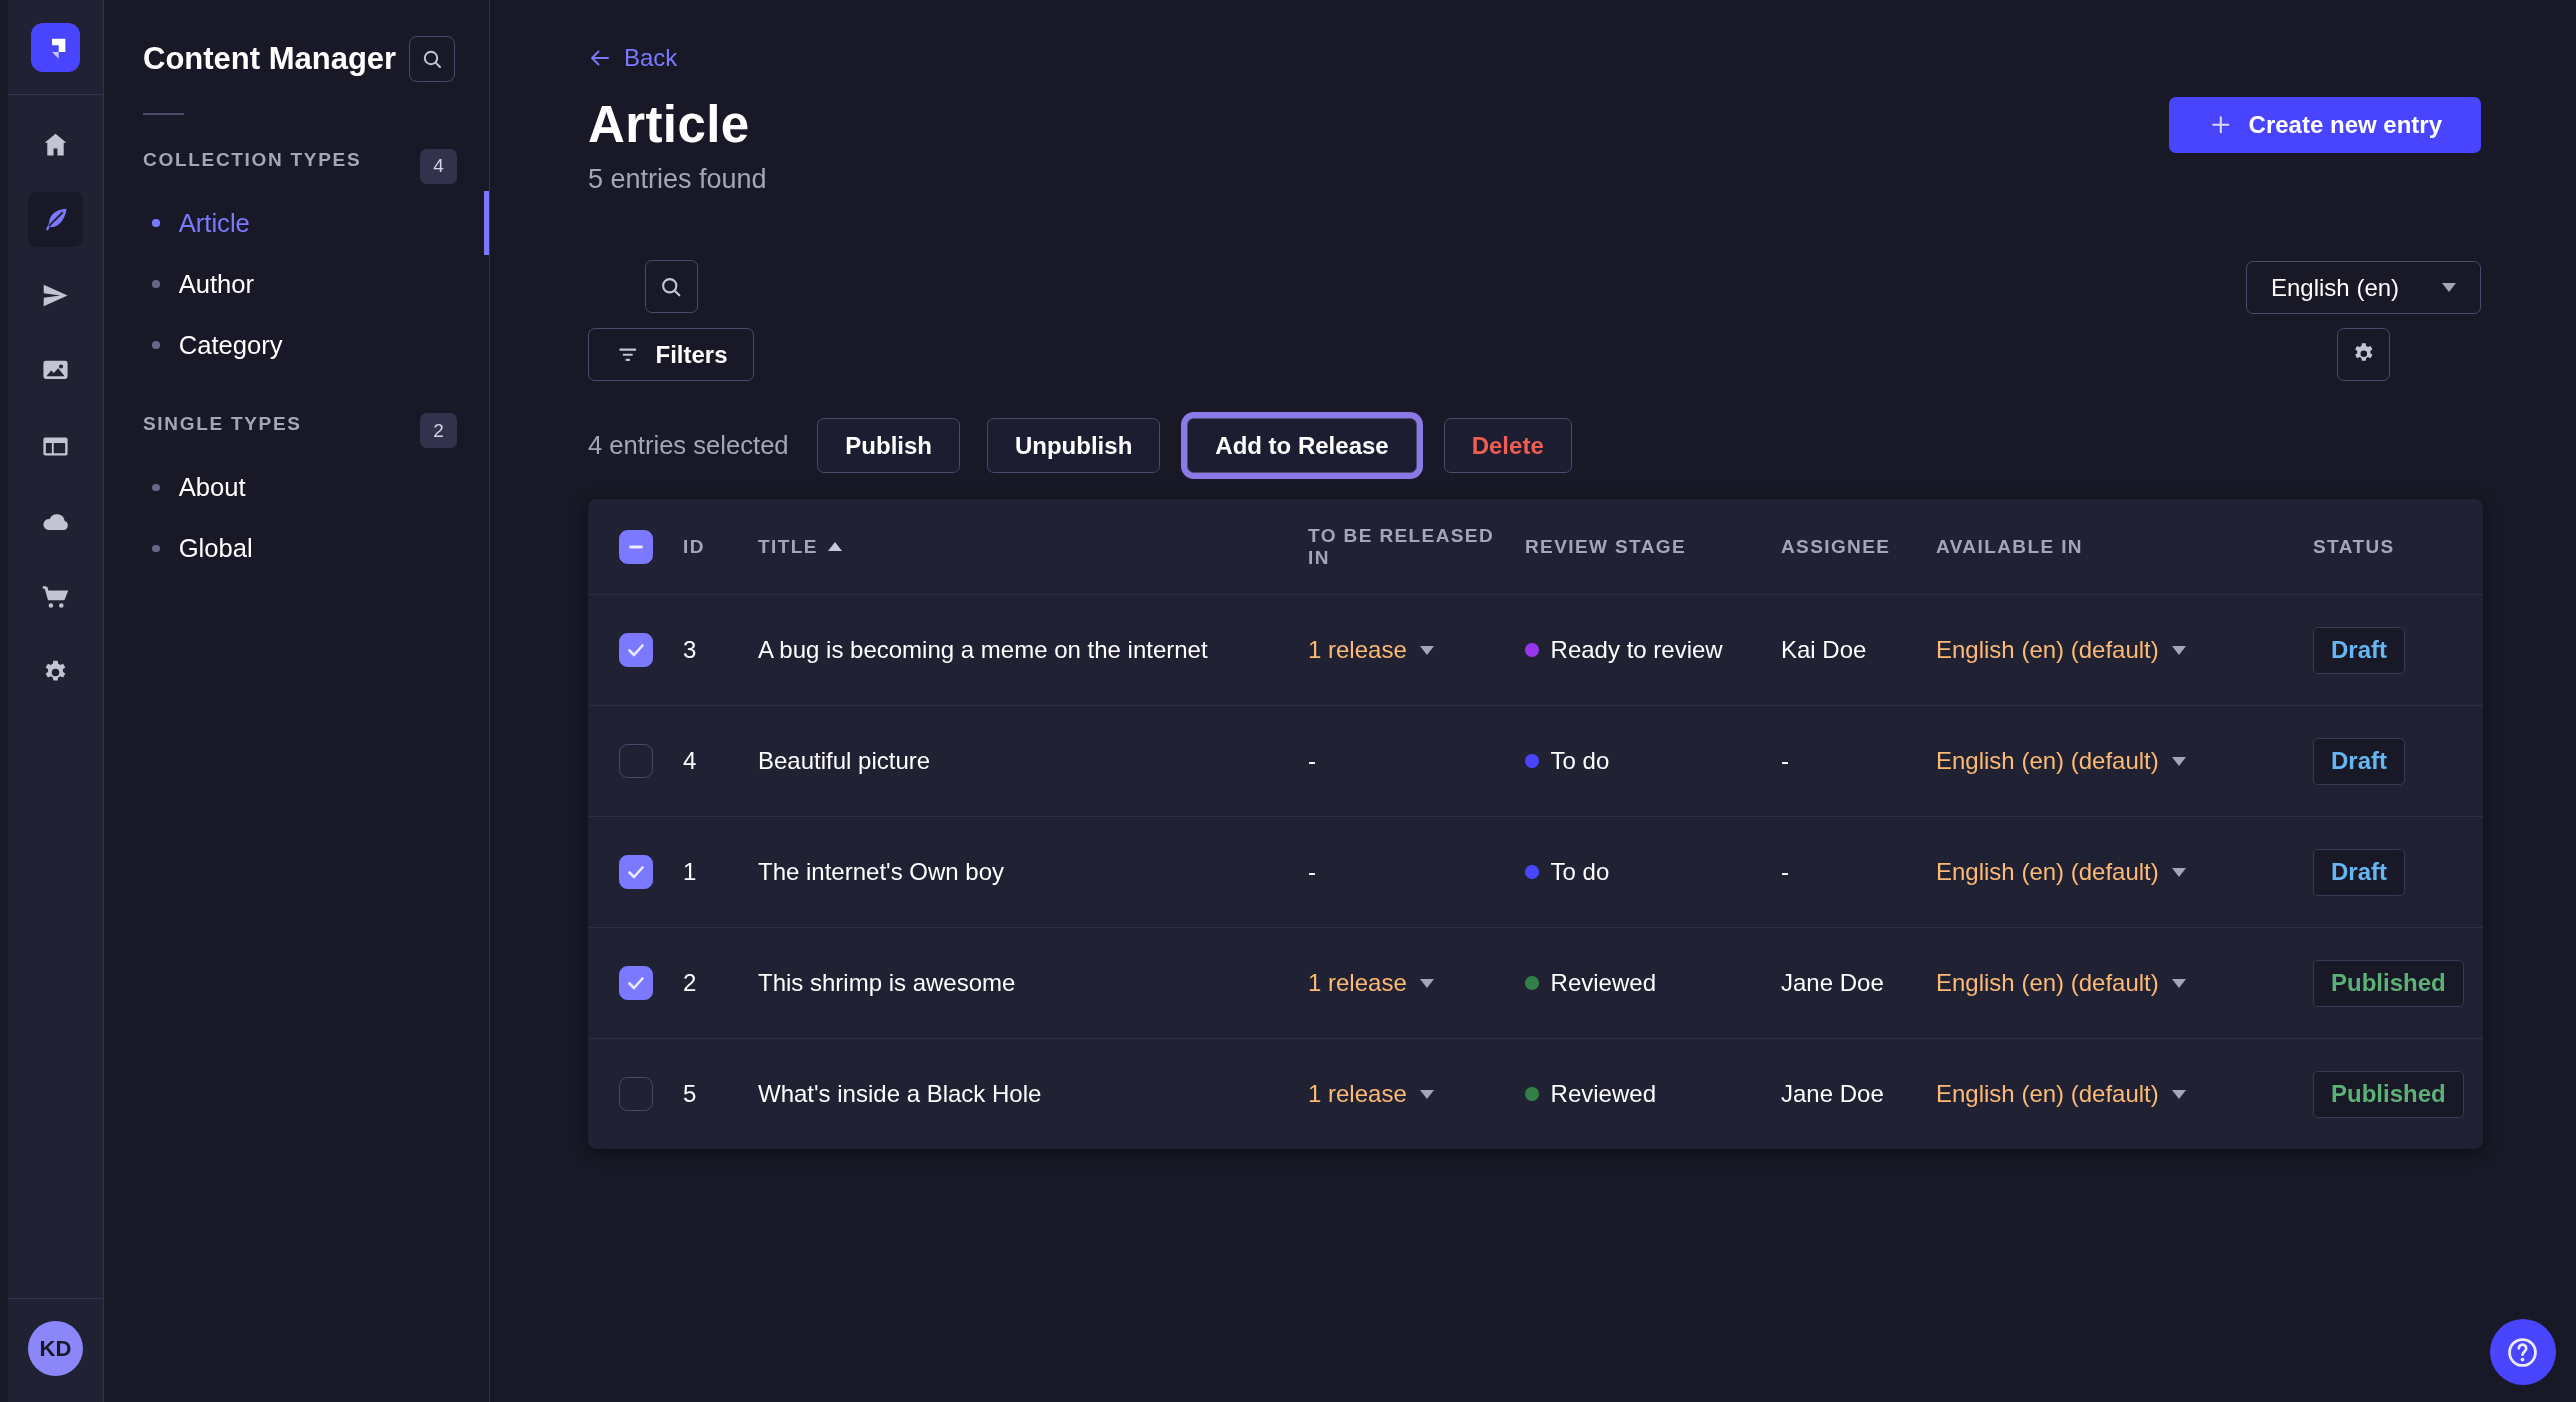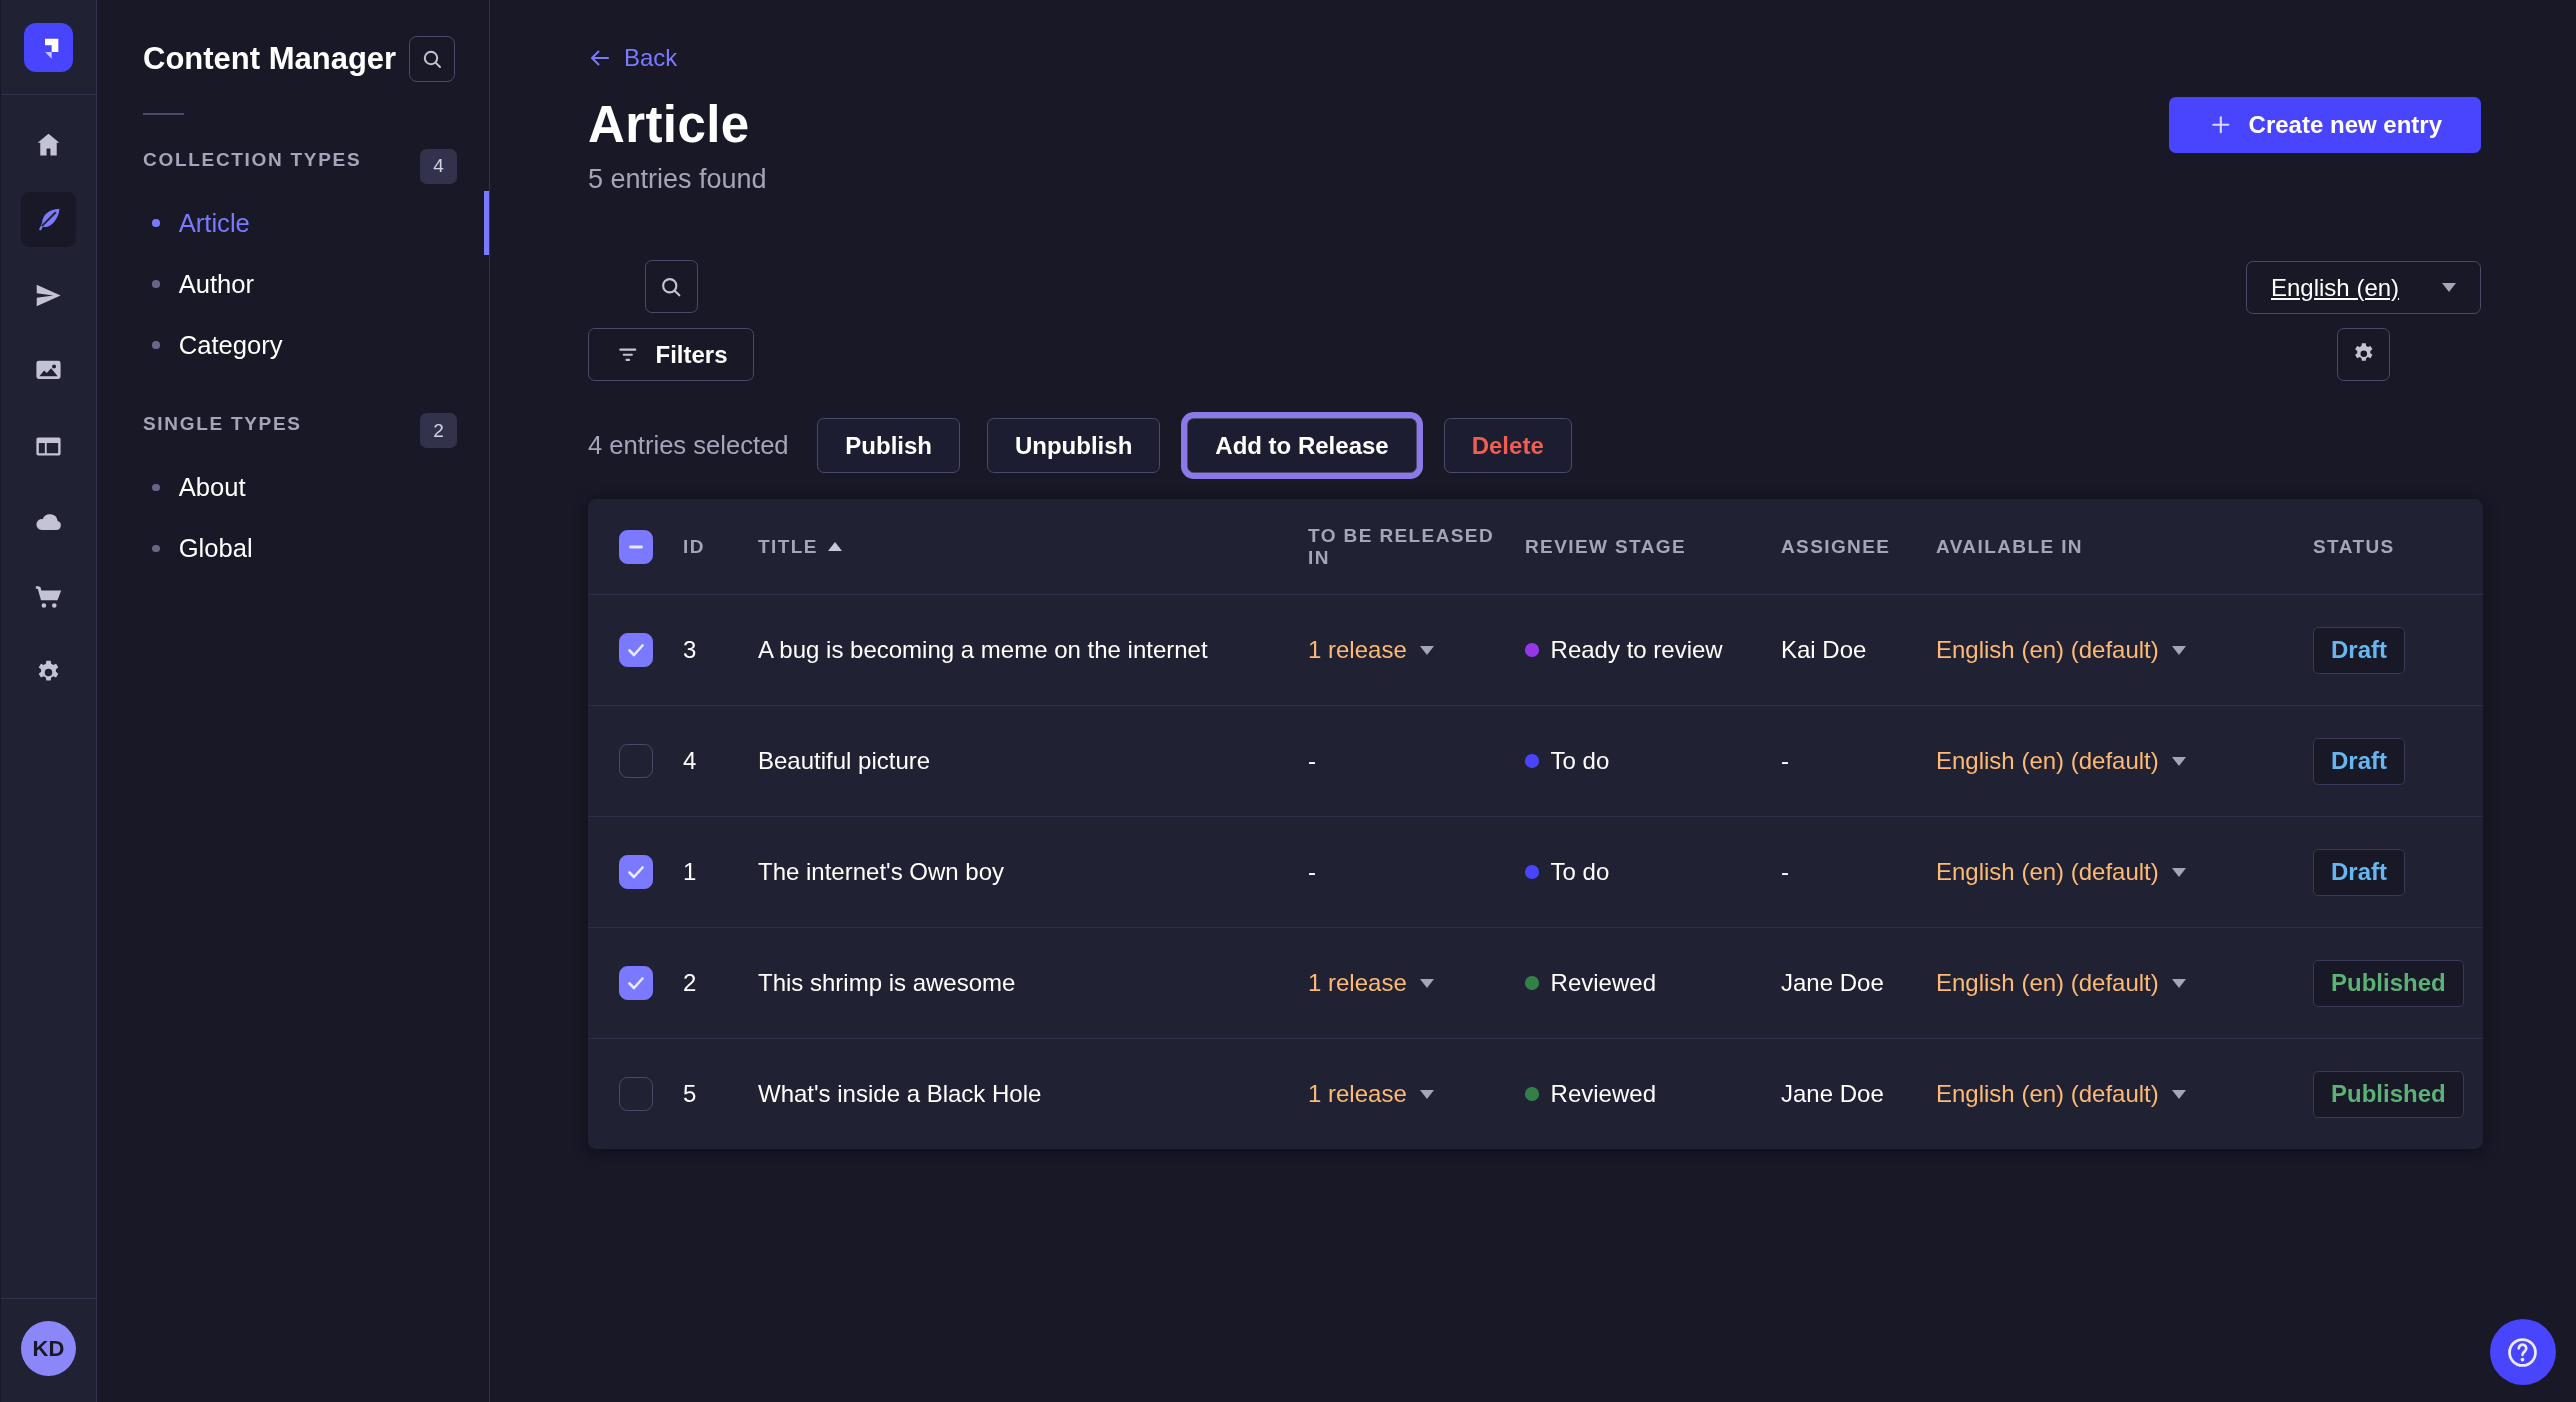--- a/index.html
+++ b/index.html
@@ -11,21 +11,21 @@
     position:relative;
   }
   button { font-family:inherit; cursor:pointer; }
 
   
   .icon { display:inline-flex; align-items:center; justify-content:center; }
   .icon svg { width:100%; height:100%; display:block; }
 
   
   .rail {
-    position:absolute; left:1px; top:0; bottom:0; width:96px;
+    position:absolute; left:8px; top:0; bottom:0; width:96px;
     background:#212134; border-right:0.9px solid #32324d;
     display:flex; flex-direction:column; align-items:center; z-index:5;
   }
   .rail-top { width:100%; display:flex; justify-content:center; padding:23px 0 22px; border-bottom:0.9px solid #32324d; }
   .logo-btn { width:49px; height:49px; border-radius:12px; background:#4945ff; border:none; padding:8.5px; }
   .rail-nav { display:flex; flex-direction:column; align-items:center; gap:20.4px; margin-top:22px; }
   .rail-btn { width:55px; height:55px; border:none; background:transparent; border-radius:8.5px;
     display:flex; align-items:center; justify-content:center; color:#c3c3d4; }
   .rail-btn .icon { width:29px; height:29px; }
   .rail-btn.active { background:#181826; color:#7b79ff; }
@@ -74,21 +74,21 @@
   .tb-left, .tb-right { display:flex; align-items:center; gap:15.3px;flex-direction:column; }
   .tb-right { gap:13.6px; }
   .sq-btn { width:53px; height:53px; border-radius:6.8px; background:transparent; border:0.9px solid #4a4a6a;
     color:#c3c3d4; display:flex; align-items:center; justify-content:center; }
   .sq-btn .icon { width:25.6px; height:25.6px; }
   .filters-btn { height:53px; padding:0 25.6px; border-radius:6.8px; background:transparent; border:0.9px solid #4a4a6a;
     color:#ffffff; font-size:24px; font-weight:600; display:flex; align-items:center; gap:15.3px; }
   .filters-btn .icon { width:25.6px; height:25.6px; color:#c3c3d4; }
   .locale-btn { height:53px; padding:0 24px; min-width:235px; border-radius:6.8px; background:transparent;
     border:0.9px solid #4a4a6a; color:#ffffff; font-size:24px;
-    display:flex; align-items:center; justify-content:space-between; gap:22px;text-decoration:underline; }
+    display:flex; align-items:center; justify-content:space-between; gap:22px; }
 
   .caret { width:0; height:0; border-left:7.7px solid transparent; border-right:7.7px solid transparent;
     border-top:9.4px solid #a5a5ba; display:inline-block; }
   .sort-up { width:0; height:0; border-left:7.7px solid transparent; border-right:7.7px solid transparent;
     border-bottom:9.4px solid #c8c8da; display:inline-block; }
 
   .bulkbar { margin-top:37px; display:flex; align-items:center; gap:27px; }
   .selected-text { font-size:25.6px; color:#a5a5ba; margin-right:1.7px; }
   .bulk-btn { height:55px; padding:0 27px; border-radius:6.8px; background:#1d1d31; border:0.9px solid #4a4a6a;
     color:#ffffff; font-size:24px; font-weight:600; }

